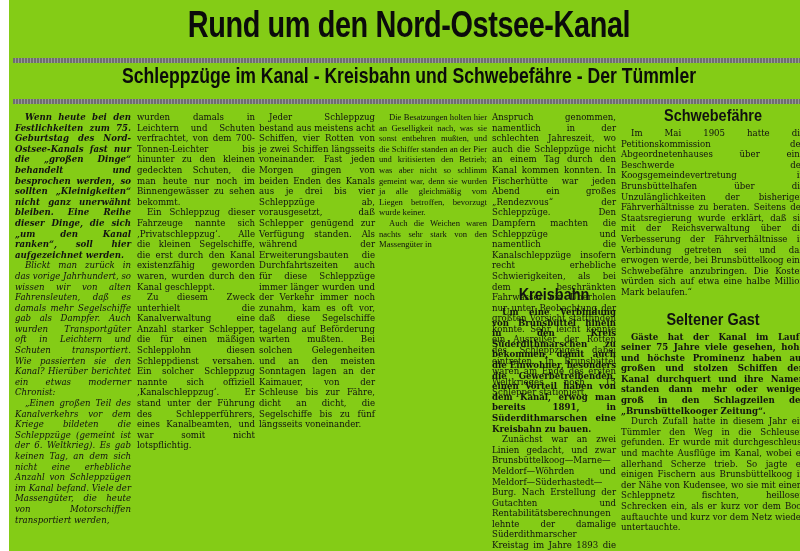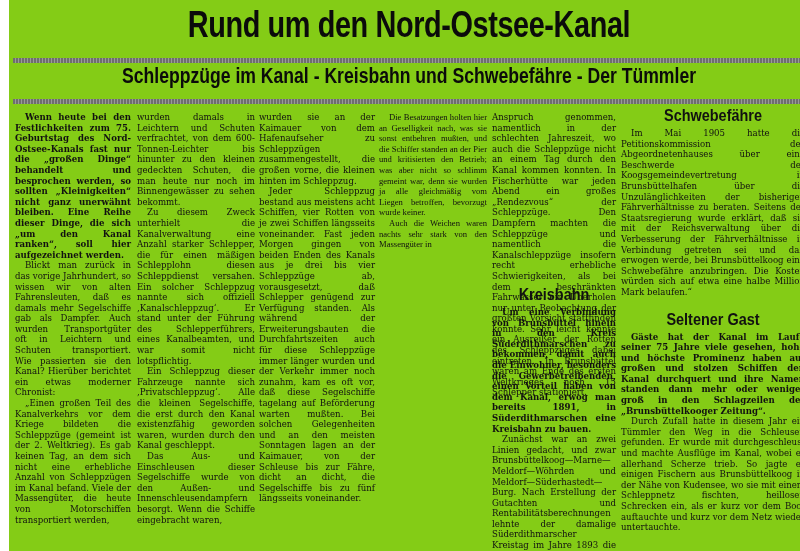--- a/index.html
+++ b/index.html
@@ -6,21 +6,21 @@
   body { width: 800px; height: 551px; overflow: hidden; position: relative; font-family: "DejaVu Serif", serif; color: #111; }
   .page { position: absolute; left: 9px; top: 0; width: 800px; height: 551px; background: #84cc16; }
   .main-title { position: absolute; left: 0; top: 4px; width: 800px; text-align: center; font-family: "Liberation Sans", sans-serif; font-weight: 700; font-size: 37px; letter-spacing: -0.5px; transform: scaleX(0.78); transform-origin: center; color: #0b0b0b; }
   .rule { position: absolute; left: 4px; width: 792px; height: 5px; background: repeating-linear-gradient(90deg, #6e6e6e 0 2px, #9a9a9a 2px 3px); }
   .rule.r1 { top: 58px; }
   .rule.r2 { top: 99px; }
   .sub-title { position: absolute; left: 0; top: 63px; width: 800px; text-align: center; font-family: "Liberation Sans", sans-serif; font-weight: 700; font-size: 22px; transform: scaleX(0.8); transform-origin: center; color: #0b0b0b; white-space: nowrap; }
   .col { position: absolute; top: 112px; font-size: 8.6px; line-height: 10.6px; text-align: justify; hyphens: manual; }
   .col p { margin: 0; text-indent: 10px; }
   .col p.lead { font-weight: 700; }
-  .c1 { left: 6px; width: 118px; }
+  .c1 { left: 6px; width: 118px; font-style: italic; }
   .c2 { left: 130px; width: 122px; }
   .c3 { left: 259px; width: 122px; }
   .c4 { left: 388px; width: 122px; font-family: Liberation Serif, serif; }
   .c5 { left: 482px; width: 122px; }
   .c6 { left: 617px; width: 178px; top: 104px; }
   .sect-head { font-family: "Liberation Sans", sans-serif; font-weight: 700; font-size: 17px; text-align: center; transform: scaleX(0.85); margin: 2px 0 3px 0; line-height: 19px; }
   .kreis { position: absolute; left: 482px; top: 283px; width: 122px; font-size: 8.6px; line-height: 10.6px; text-align: justify; }
   .kreis p { margin: 0; text-indent: 10px; }
   .kreis p.lead { font-weight: 700; }
   .c4 { left: 370px; width: 108px; }
@@ -38,32 +38,30 @@
 
 <div class="page">
   <div class="main-title">Rund um den Nord-Ostsee-Kanal</div>
   <div class="rule r1"></div>
   <div class="sub-title">Schleppzüge im Kanal  -  Kreisbahn und Schwebefähre  -  Der Tümmler</div>
   <div class="rule r2"></div>
 
   <div class="col c1">
     <p class="lead">Wenn heute bei den Festlichkeiten zum 75. Geburtstag des Nord-Ostsee-Kanals fast nur die „großen Dinge“ behandelt und besprochen werden, so sollten „Kleinigkeiten“ nicht ganz unerwähnt bleiben. Eine Reihe dieser Dinge, die sich „um den Kanal ranken“, soll hier aufgezeichnet werden.</p>
     <p>Blickt man zurück in das vorige Jahrhundert, so wissen wir von alten Fahrensleuten, daß es damals mehr Segelschiffe gab als Dampfer. Auch wurden Transportgüter oft in Leichtern und Schuten transportiert. Wie passierten sie den Kanal? Hierüber berichtet ein etwas moderner Chronist:</p>
-    <p>„Einen großen Teil des Kanalverkehrs vor dem Kriege bildeten die Schleppzüge (gemeint ist der 2. Weltkrieg). Es gab keinen Tag, an dem sich nicht eine erhebliche Anzahl von Schleppzügen im Kanal befand. Viele der Massengüter, die heute von Motorschiffen transportiert werden,</p>
+    <p>„Einen großen Teil des Kanalverkehrs vor dem Kriege bildeten die Schleppzüge (gemeint ist der 6. Weltkrieg). Es gab keinen Tag, an dem sich nicht eine erhebliche Anzahl von Schleppzügen im Kanal befand. Viele der Massengüter, die heute von Motorschiffen transportiert werden,</p>
   </div>
 
   <div class="col c2">
-    <p style="text-indent:0">wurden damals in Leichtern und Schuten verfrachtet, von dem 600-Tonnen-Leichter bis hinunter zu den kleinen gedeckten Schuten, die man heute nur noch im Binnengewässer zu sehen bekommt.</p>
+    <p style="text-indent:0">wurden damals in Leichtern und Schuten verfrachtet, von dem 700-Tonnen-Leichter bis hinunter zu den kleinen gedeckten Schuten, die man heute nur noch im Binnengewässer zu sehen bekommt.</p>
+    <p>Ein Schleppzug dieser Fahrzeuge nannte sich ‚Privatschleppzug‘. Alle die kleinen Segelschiffe, die erst durch den Kanal existenzfähig geworden waren, wurden durch den Kanal geschleppt.</p>
     <p>Zu diesem Zweck unterhielt die Kanalverwaltung eine Anzahl starker Schlepper, die für einen mäßigen Schlepplohn diesen Schleppdienst versahen. Ein solcher Schleppzug nannte sich offiziell ‚Kanalschleppzug‘. Er stand unter der Führung des Schlepperführers, eines Kanalbeamten, und war somit nicht lotspflichtig.</p>
-    <p>Ein Schleppzug dieser Fahrzeuge nannte sich ‚Privatschleppzug‘. Alle die kleinen Segelschiffe, die erst durch den Kanal existenzfähig geworden waren, wurden durch den Kanal geschleppt.</p>
-    <p>Das Aus- und Einschleusen dieser Segelschiffe wurde von den Außen- und Innenschleusendampfern besorgt. Wenn die Schiffe eingebracht waren,</p>
   </div>
 
   <div class="col c3">
-    <p style="text-indent:0">wurden sie an der Kaimauer von dem Hafenaufseher zu Schleppzügen zusammengestellt, die großen vorne, die kleinen hinten im Schleppzug.</p>
     <p>Jeder Schleppzug bestand aus meistens acht Schiffen, vier Rotten von je zwei Schiffen längsseits voneinander. Fast jeden Morgen gingen von beiden Enden des Kanals aus je drei bis vier Schleppzüge ab, vorausgesetzt, daß Schlepper genügend zur Verfügung standen. Als während der Erweiterungsbauten die Durchfahrtszeiten auch für diese Schleppzüge immer länger wurden und der Verkehr immer noch zunahm, kam es oft vor, daß diese Segelschiffe tagelang auf Beförderung warten mußten. Bei solchen Gelegenheiten und an den meisten Sonntagen lagen an der Kaimauer, von der Schleuse bis zur Fähre, dicht an dicht, die Segelschiffe bis zu fünf längsseits voneinander.</p>
   </div>
 
   <div class="col c4">
     <p>Die Besatzungen holten hier an Geselligkeit nach, was sie sonst entbehren mußten, und die Schiffer standen an der Pier und kritisierten den Betrieb; was aber nicht so schlimm gemeint war, denn sie wurden ja alle gleichmäßig vom Liegen betroffen, bevorzugt wurde keiner.</p>
     <p>Auch die Weichen waren nachts sehr stark von den Massengüter in</p>
   </div>
 
   <div class="col c5">
     <p style="text-indent:0">Anspruch genommen, namentlich in der schlechten Jahreszeit, wo auch die Schleppzüge nicht an einem Tag durch den Kanal kommen konnten. In Fischerhütte war jeden Abend ein großes „Rendezvous“ der Schleppzüge. Den Dampfern machten die Schleppzüge und namentlich die Kanalschleppzüge insofern recht erhebliche Schwierigkeiten, als bei dem beschränkten Fahrwasser ein Überholen nur unter Beobachtung der größten Vorsicht stattfinden konnte. Sehr leicht konnte ein Ausreißer der Rotten des Schleppzuges dabei eintreten. In Brunsbüttel waren am Ende des ersten Weltkrieges noch 15 Schlepper stationiert.</p>

